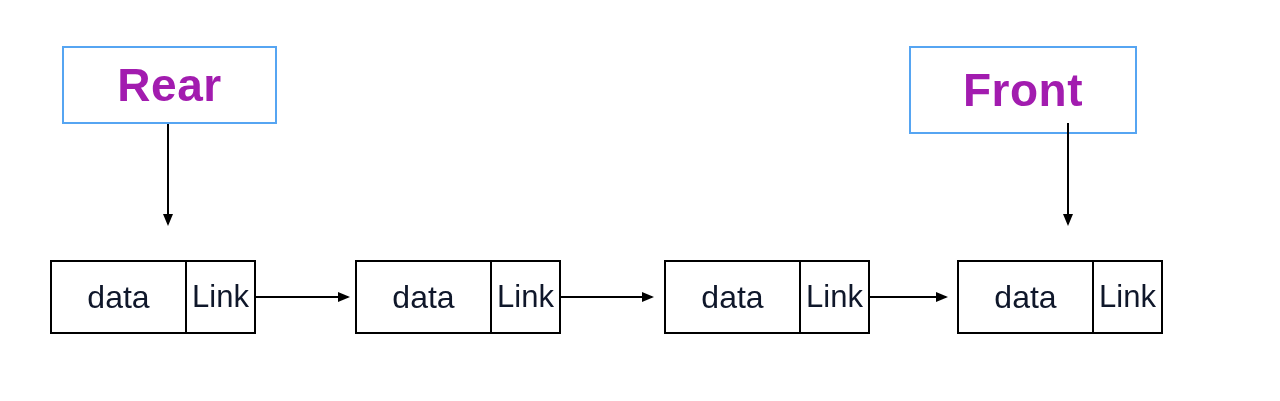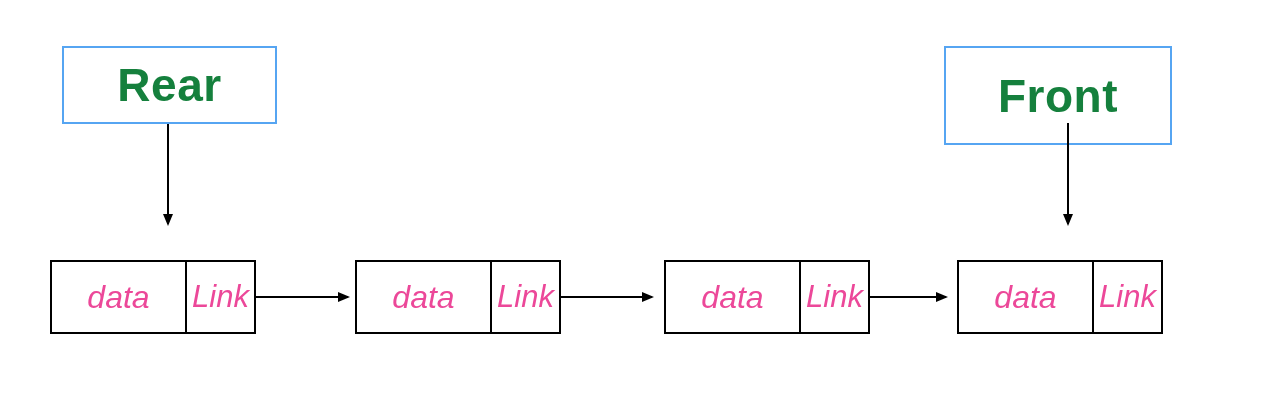--- a/index.html
+++ b/index.html
@@ -15,30 +15,30 @@
     background: #ffffff;
     overflow: hidden;
   }
 
   
   .pointer-box {
     position: absolute;
     box-sizing: border-box;
     border: 2px solid #56a5f2;
     background: #ffffff;
-    color: #15803d;
+    color: #a21caf;
     font-size: 46px;
     font-weight: 600;
     letter-spacing: 0.5px;
     display: flex;
     align-items: center;
     justify-content: center;
   }
   .pointer-box.rear  { left: 62px;  top: 46px; width: 215px; height: 78px; }
-  .pointer-box.front { left: 944px; top: 46px; width: 228px; height: 99px; }
+  .pointer-box.front { left: 909px; top: 46px; width: 228px; height: 88px; }
 
   
   .node {
     position: absolute;
     top: 260px;
     width: 206px;
     height: 74px;
     box-sizing: border-box;
     border: 2px solid #000000;
     background: #ffffff;
@@ -46,23 +46,22 @@
   }
   .node.n1 { left: 50px;  }
   .node.n2 { left: 355px; }
   .node.n3 { left: 664px; }
   .node.n4 { left: 957px; }
 
   .cell {
     display: flex;
     align-items: center;
     justify-content: center;
-    color: #ec4899;
+    color: #0f172a;
     background: #ffffff;
-    font-style: italic;
   }
   .data-cell {
     flex: 0 0 133px;
     border-right: 2px solid #000000;
     font-size: 32px;
   }
   .link-cell {
     flex: 1 1 auto;
     font-size: 31px;
   }

